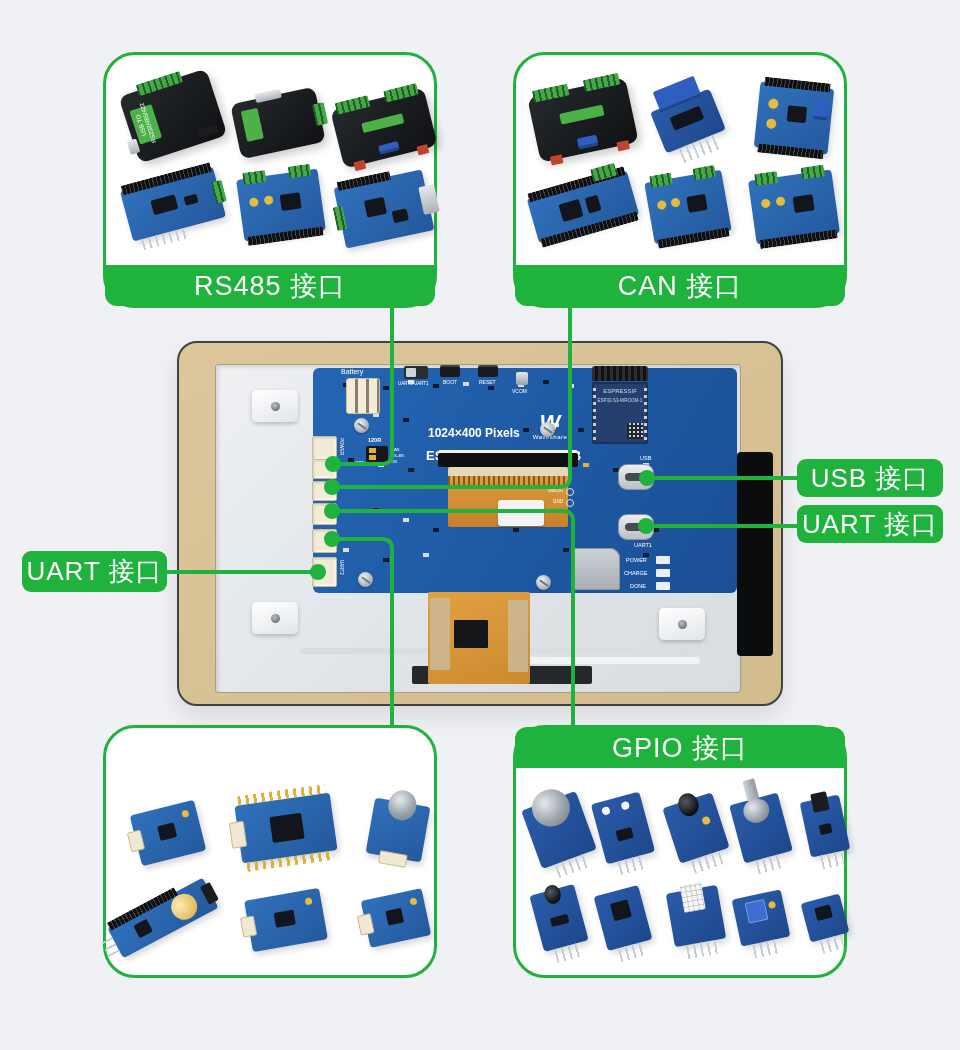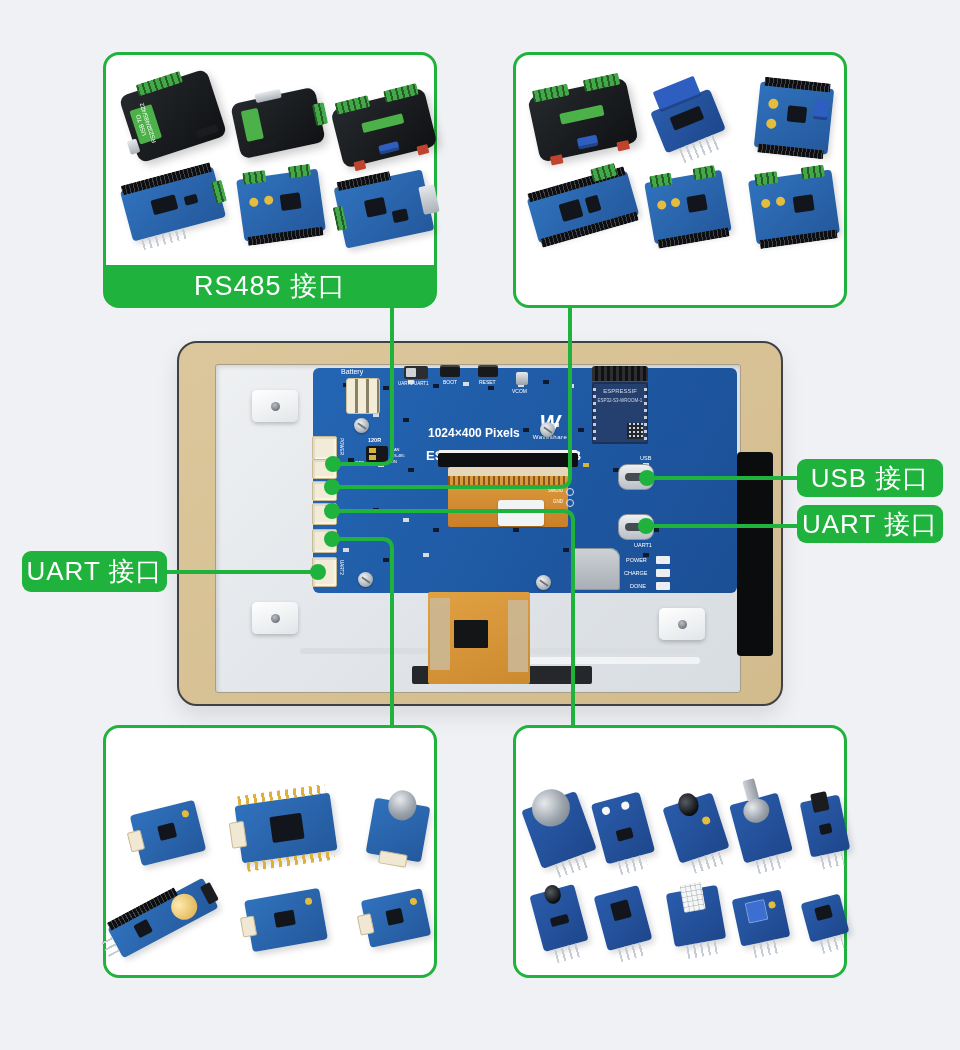--- a/index.html
+++ b/index.html
@@ -1,21 +1,21 @@
 <!DOCTYPE html>
 <html style="--green: #1fb23c;"><head>
 <meta charset="utf-8">
 <style>
   html,body{margin:0;padding:0;}
   body{width:960px;height:1050px;position:relative;overflow:hidden;
        background:#eff1f4;font-family:"Liberation Sans","DejaVu Sans",sans-serif;
        --green:#1fb23c;}
   
   .box{position:absolute;width:334px;background:#fff;border:3px solid var(--green);
-       border-radius:16px;box-sizing:border-box;z-index:4;}
+       border-radius:32px;box-sizing:border-box;z-index:4;}
   .box .titlebar{position:absolute;left:-1px;right:-1px;height:41px;background:var(--green);
        color:#fff;display:flex;align-items:center;justify-content:center;
        font-size:27px;letter-spacing:1px;}
   .box.t-bottom .titlebar{bottom:-1px;border-radius:0 0 12px 12px;}
   .box.t-top .titlebar{top:-1px;border-radius:12px 12px 0 0;}
   #box-rs485{left:103px;top:52px;height:256px;}
   #box-can{left:513px;top:52px;height:256px;}
   #box-i2c{left:103px;top:725px;height:253px;}
   #box-gpio{left:513px;top:725px;height:253px;}
   .modules{position:absolute;left:0;top:0;right:0;bottom:0;}
@@ -318,20 +318,21 @@
       </div>
       <div class="module m-blue" style="left: 236px; top: 120px; width: 84px; height: 64px; transform: rotate(-8deg);">
         <i class="el term" style="left:8%;top:-6px;width:28%;height:12px"></i>
         <i class="el term" style="right:8%;top:-6px;width:28%;height:12px"></i>
         <i class="el cap" style="left:12%;top:32%;width:9px;height:9px"></i>
         <i class="el cap" style="left:30%;top:32%;width:9px;height:9px"></i>
         <i class="el chip" style="left:50%;top:34%;width:24%;height:26%"></i>
         <i class="el hdr" style="left:4%;bottom:-5px;width:92%;height:9px"></i>
       </div>
     </div>
+  <div class="titlebar">CAN 接口</div>
 </div>
 <div class="box t-top" id="box-i2c">
   <div class="modules">
       <div class="module m-blue" style="left: 29px; top: 79px; width: 66px; height: 52px; transform: rotate(-14deg);">
         <i class="el jst" style="left:-7px;top:30%;width:14px;height:40%"></i>
         <i class="el chip" style="left:36%;top:32%;width:26%;height:30%"></i>
         <i class="el cap" style="right:12%;top:16%;width:7px;height:7px"></i>
       </div>
       <div class="module m-blue" style="left: 132px; top: 71px; width: 96px; height: 58px; transform: rotate(-8deg);">
         <i class="el ypins" style="left:4%;top:-9px;width:92%;height:9px"></i>
@@ -356,20 +357,21 @@
         <i class="el cap" style="right:12%;top:16%;width:7px;height:7px"></i>
       </div>
       <div class="module m-blue" style="left: 259px; top: 166px; width: 62px; height: 48px; transform: rotate(-12deg);">
         <i class="el jst" style="left:-7px;top:30%;width:14px;height:40%"></i>
         <i class="el chip" style="left:36%;top:32%;width:26%;height:30%"></i>
         <i class="el cap" style="right:12%;top:16%;width:7px;height:7px"></i>
       </div>
     </div>
 </div>
 <div class="box t-top" id="box-gpio">
+  <div class="titlebar">GPIO 接口</div>
   <div class="modules">
       <div class="module m-sensorbody" style="left: 14px; top: 71px; width: 58px; height: 62px; transform: rotate(-20deg);">
         <i class="el pins" style="left:22%;bottom:-14px;width:56%;height:14px"></i>
         <i class="el cyl" style="left:18%;top:-18%;width:64%;height:60%"></i>
       </div>
       <div class="module m-sensorbody" style="left: 82px; top: 69px; width: 50px; height: 62px; transform: rotate(-15deg);">
         <i class="el pins" style="left:22%;bottom:-14px;width:56%;height:14px"></i>
         <i class="el white" style="left:18%;top:10%;width:8px;height:8px;border-radius:50%"></i>
         <i class="el white" style="left:58%;top:10%;width:8px;height:8px;border-radius:50%"></i>
         <i class="el chip" style="left:34%;top:52%;width:32%;height:18%"></i>

